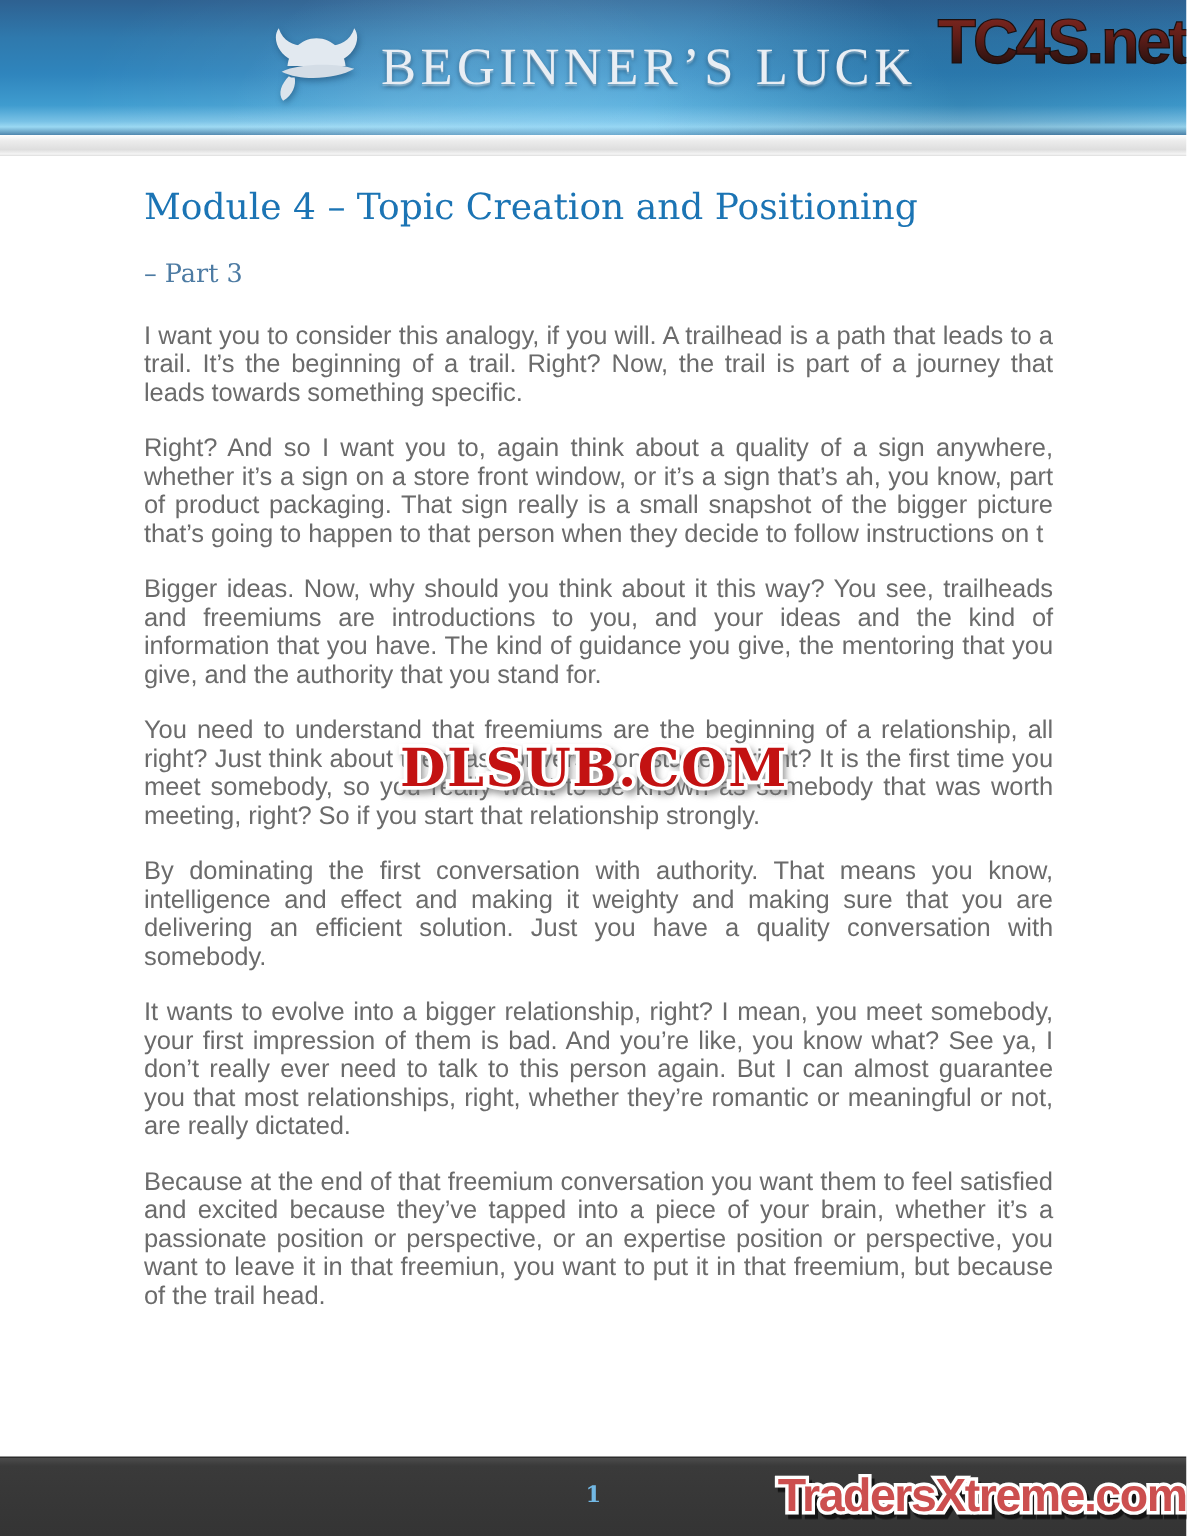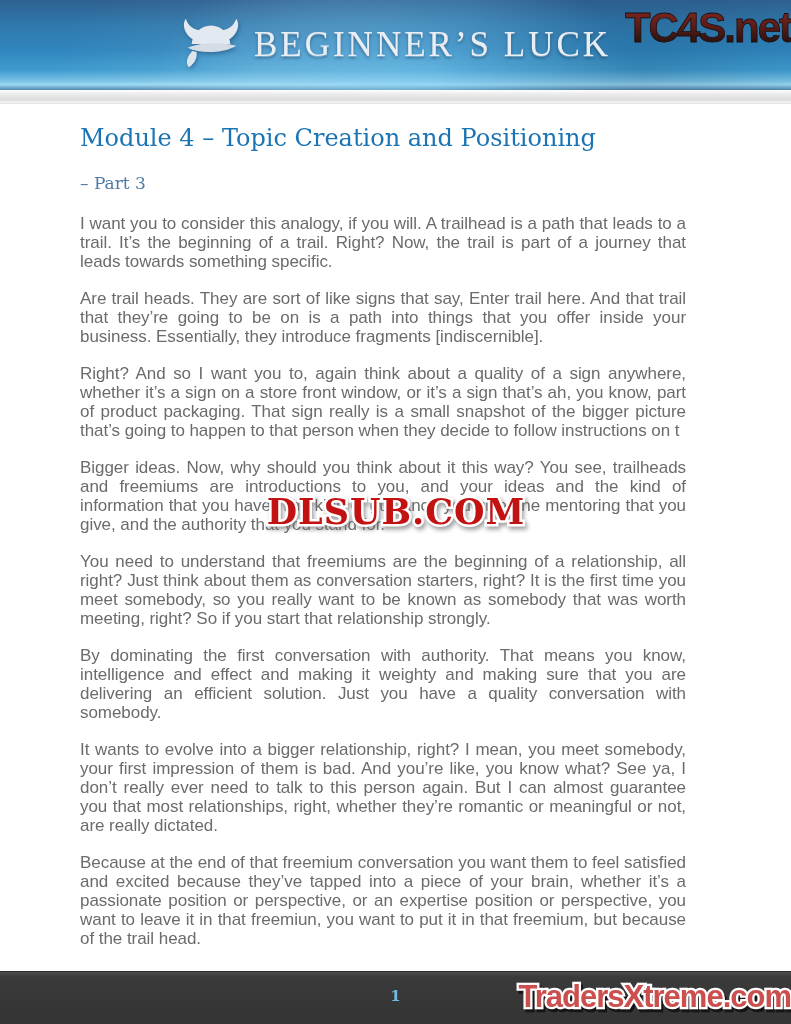--- a/index.html
+++ b/index.html
@@ -41,21 +41,21 @@
 
   
   .header-divider {
     width: 791px; height: 14px;
     background: linear-gradient(180deg, #ffffff 0%, #ececec 30%, #dedede 75%, #f7f7f7 100%);
     border-bottom: 1px solid #e3e3e3;
   }
 
   
   .doc {
-    position: absolute; left: 80px; top: 104px; width: 606px;
+    position: absolute; left: 96px; top: 104px; width: 606px;
   }
   .doc-title {
     margin-top: 21px;
     font-family: "DejaVu Serif", "Liberation Serif", serif;
     font-weight: normal; font-size: 24px; line-height: 1.15;
     color: #1b74b4;
   }
   .doc-subtitle {
     margin-top: 20px;
     font-family: "DejaVu Serif", "Liberation Serif", serif;
@@ -121,21 +121,20 @@
     </svg>
   </header>
 
   <div class="header-divider"></div>
 
   <main class="doc">
     <h1 class="doc-title">Module 4 – Topic Creation and Positioning</h1>
     <h2 class="doc-subtitle">– Part 3</h2>
     <div class="doc-paragraphs">
       <p>I want you to consider this analogy, if you will. A trailhead is a path that leads to a trail. It’s the beginning of a trail. Right? Now, the trail is part of a journey that leads towards something specific.</p>
-      <p>Are trail heads. They are sort of like signs that say, Enter trail here. And that trail that they’re going to be on is a path into things that you offer inside your business. Essentially, they introduce fragments [indiscernible].</p>
       <p>Right? And so I want you to, again think about a quality of a sign anywhere, whether it’s a sign on a store front window, or it’s a sign that’s ah, you know, part of product packaging. That sign really is a small snapshot of the bigger picture that’s going to happen to that person when they decide to follow instructions on t</p>
       <p>Bigger ideas. Now, why should you think about it this way? You see, trailheads and freemiums are introductions to you, and your ideas and the kind of information that you have. The kind of guidance you give, the mentoring that you give, and the authority that you stand for.</p>
       <p>You need to understand that freemiums are the beginning of a relationship, all right? Just think about them as conversation starters, right? It is the first time you meet somebody, so you really want to be known as somebody that was worth meeting, right? So if you start that relationship strongly.</p>
       <p>By dominating the first conversation with authority. That means you know, intelligence and effect and making it weighty and making sure that you are delivering an efficient solution. Just you have a quality conversation with somebody.</p>
       <p>It wants to evolve into a bigger relationship, right? I mean, you meet somebody, your first impression of them is bad. And you’re like, you know what? See ya, I don’t really ever need to talk to this person again. But I can almost guarantee you that most relationships, right, whether they’re romantic or meaningful or not, are really dictated.</p>
       <p>Because at the end of that freemium conversation you want them to feel satisfied and excited because they’ve tapped into a piece of your brain, whether it’s a passionate position or perspective, or an expertise position or perspective, you want to leave it in that freemiun, you want to put it in that freemium, but because of the trail head.</p>
     </div>
   </main>
 
   <svg class="dlsub-wm" width="310" height="48" viewBox="0 0 310 48" xmlns="http://www.w3.org/2000/svg" style="filter: drop-shadow(2px 3px 2px rgba(110,110,110,0.65));">

